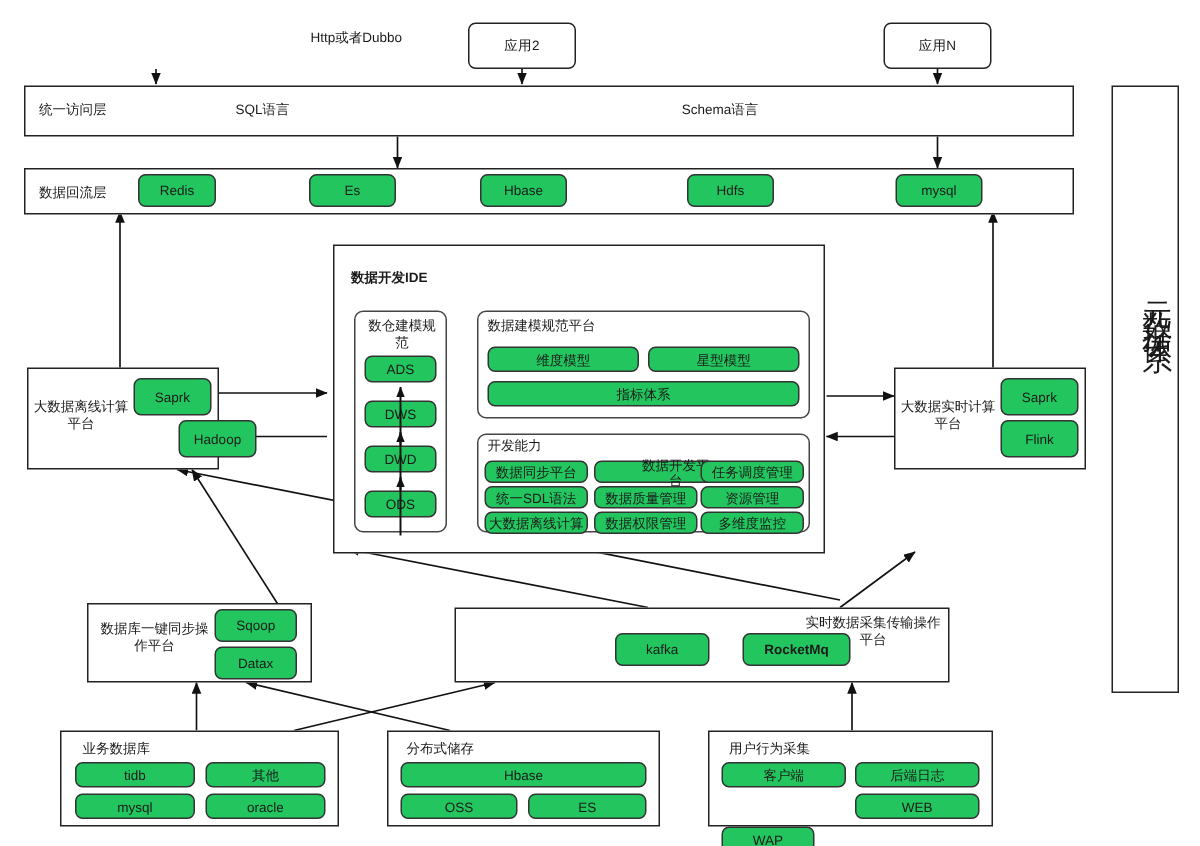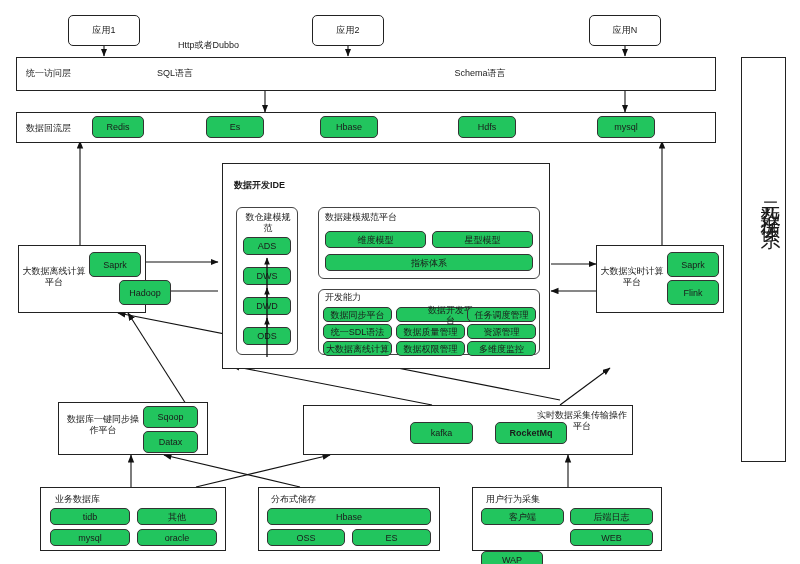--- a/index.html
+++ b/index.html
@@ -112,31 +112,28 @@
       <path d="M131,487 L131,455" marker-end="url(#ah)"></path>
 
       <path d="M300,487 L164,455" marker-end="url(#ah)"></path>
 
       <path d="M196,487 L330,455" marker-end="url(#ah)"></path>
 
       <path d="M568,487 L568,455" marker-end="url(#ah)"></path>
     </g>
   </svg>
 
-  <div class="node rnd center" style="left:68px;top:15px;width:72px;height:31px;">
-    <span class="lbl">应用1</span>
-  </div>
   <div class="node rnd center" style="left:312px;top:15px;width:72px;height:31px;">
     <span class="lbl">应用2</span>
   </div>
   <div class="node rnd center" style="left:589px;top:15px;width:72px;height:31px;">
     <span class="lbl">应用N</span>
   </div>
 
-  <div class="freetext" style="left:178px;top:40px;width:90px;text-align:left;">Http或者Dubbo</div>
+  <div class="freetext" style="left:178px;top:20px;width:90px;text-align:right;">Http或者Dubbo</div>
 
   <div class="node" style="left:16px;top:57px;width:700px;height:34px;"></div>
   <div class="inline-lbl" style="left:26px;top:68px;width:80px;text-align:left;">统一访问层</div>
   <div class="inline-lbl" style="left:130px;top:68px;width:90px;">SQL语言</div>
   <div class="inline-lbl" style="left:430px;top:68px;width:100px;">Schema语言</div>
 
   <div class="node" style="left:16px;top:112px;width:700px;height:31px;"></div>
   <div class="inline-lbl" style="left:26px;top:123px;width:70px;text-align:left;">数据回流层</div>
   <div class="chip" style="left:92px;top:116px;width:52px;height:22px;">Redis</div>
   <div class="chip" style="left:206px;top:116px;width:58px;height:22px;">Es</div>

